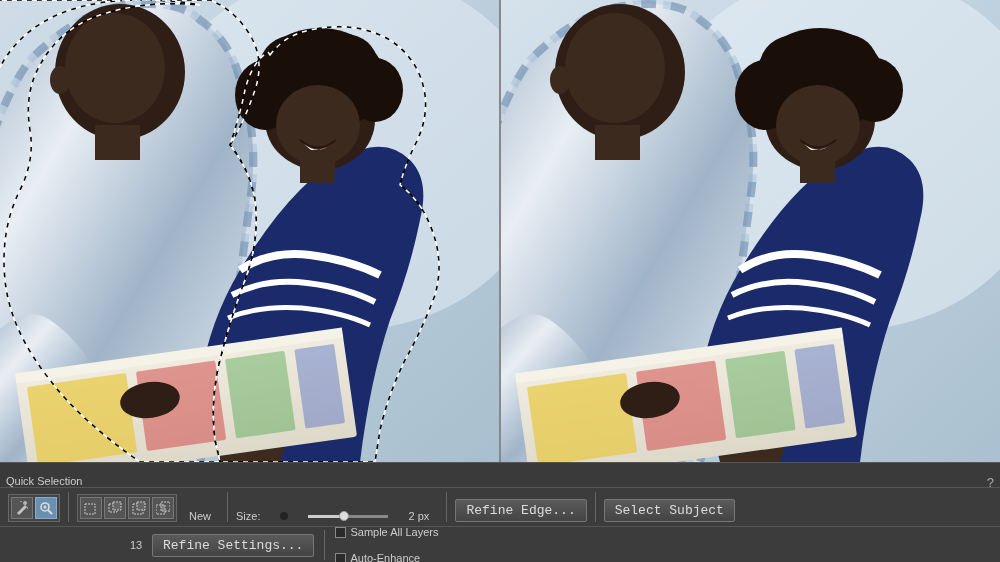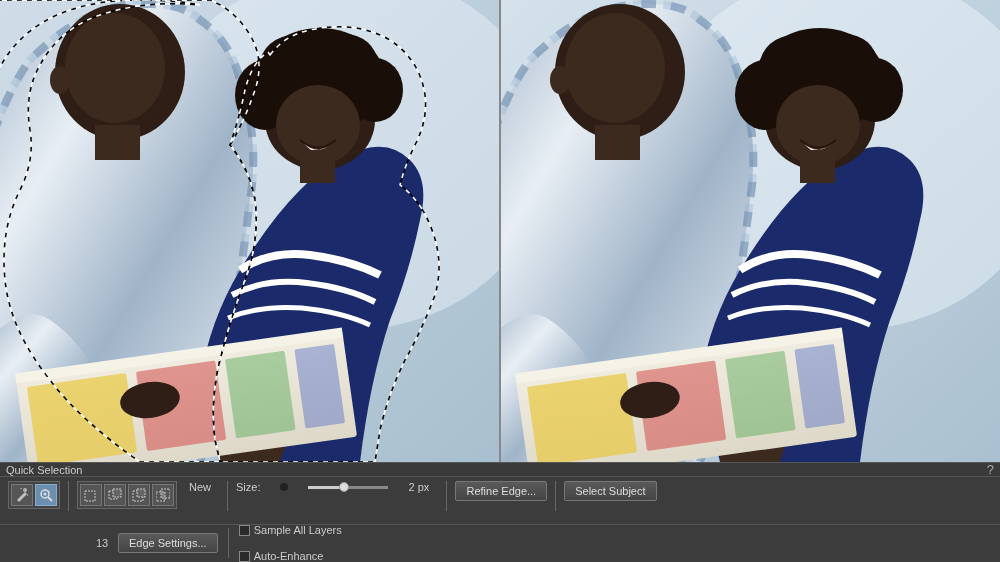--- a/index.html
+++ b/index.html
@@ -50,22 +50,21 @@
       border-top: 1px solid #555;
       display: flex;
       flex-direction: column;
       padding: 0;
     }
 
     .toolbar-top {
       height: 14px;
       background: #3a3a3a;
       display: flex;
-      align-items: center;
-      padding: 0 6px;
+      padding: 12px 6px;
       border-bottom: 1px solid #555;
     }
 
     .toolbar-title {
       color: #ccc;
       font-size: 11px;
     }
 
     .tool-group {
       display: flex;
@@ -155,25 +154,26 @@
     .px-label {
       color: #ccc;
       font-size: 11px;
       width: 30px;
     }
 
     .btn-refine, .btn-subject, .btn-brush {
       background: linear-gradient(180deg, #5a5a5a, #444);
       border: 1px solid #777;
       color: #ddd;
-      font-size: 11px;
+      font-size: 13px;
       padding: 3px 10px;
       cursor: pointer;
       white-space: nowrap;
       border-radius: 2px;
+      font-family: Liberation Mono, monospace;
     }
 
     .checkbox-group {
       display: flex;
       flex-direction: column;
       gap: 14px;
     }
 
     .checkbox-item {
       display: flex;
@@ -238,21 +238,21 @@
       fill: none;
       stroke: black;
       stroke-width: 1.5;
       stroke-dasharray: 5 5;
       stroke-dashoffset: 5;
       animation: march 0.5s linear infinite;
     }
 
     .toolbar-row1 {
       display: flex;
-      align-items: flex-start;
+      align-items: flex-end;
       height: 48px;
       padding: 4px 8px;
       gap: 4px;
       border-bottom: 1px solid #555;
     }
 
     .toolbar-row2 {
       display: flex;
       align-items: center;
       height: 36px;
@@ -608,23 +608,23 @@
 
     <button class="btn-refine">Refine Edge...</button>
 
     <div class="separator"></div>
 
     <button class="btn-subject">Select Subject</button>
   </div>
 
   <div class="toolbar-row2">
 
-    <span class="num-display" style="margin-left:84px;">13</span>
-
-    <button class="btn-brush">Edge Settings...</button>
+    <span class="num-display" style="margin-left:118px;">13</span>
+
+    <button class="btn-brush">Refine Settings...</button>
 
     <div class="separator"></div>
 
     <div class="checkbox-group">
       <div class="checkbox-item">
         <div class="checkbox-box"></div>
         <span>Sample All Layers</span>
       </div>
       <div class="checkbox-item">
         <div class="checkbox-box"></div>

